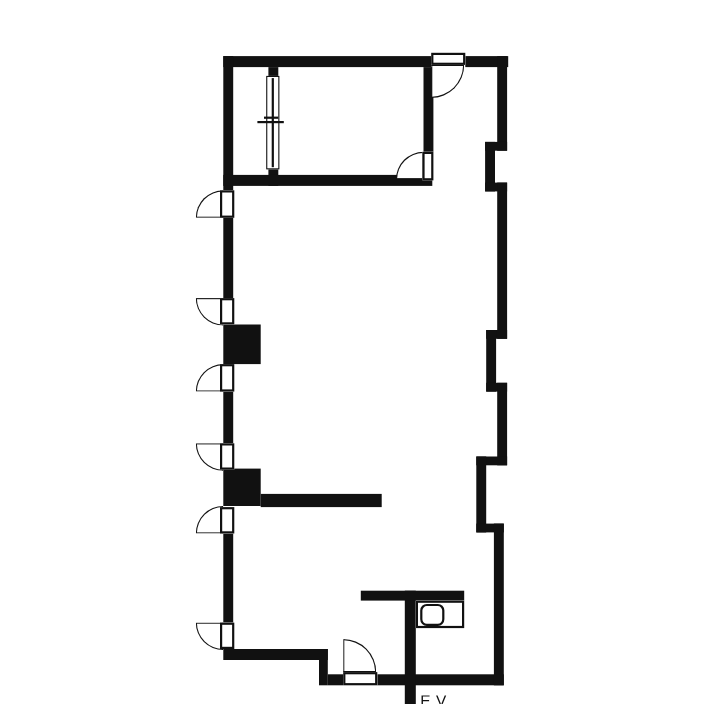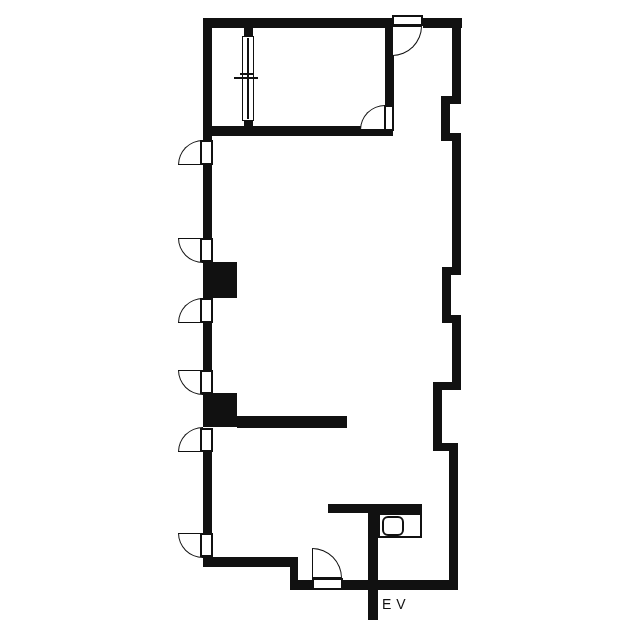--- a/index.html
+++ b/index.html
@@ -1,21 +1,21 @@
 <!DOCTYPE html>
 <html style="--ink: #111111; --bg: #ffffff;"><head>
 <meta charset="utf-8">
 <style>
   :root { --ink:#111111; --bg:#ffffff; }
   html,body { margin:0; padding:0; background:var(--bg); }
   #canvas {
     position:relative; width:640px; height:640px; background:var(--bg);
     font-family:"Liberation Sans", sans-serif; overflow:hidden;
   }
-  #plan { position:absolute; inset:0; }
+  #plan { position:absolute; inset:0;margin-top:33px; }
   .wall, .pillar, .window-tick {
     position:absolute; background:var(--ink);
   }
   .door-leaf {
     position:absolute; background:#ffffff;
     border:2px solid var(--ink); box-sizing:border-box; z-index:3;
   }
   .door-arc {
     position:absolute; background:#ffffff;
     border:1.8px solid var(--ink); box-sizing:border-box; z-index:2;

